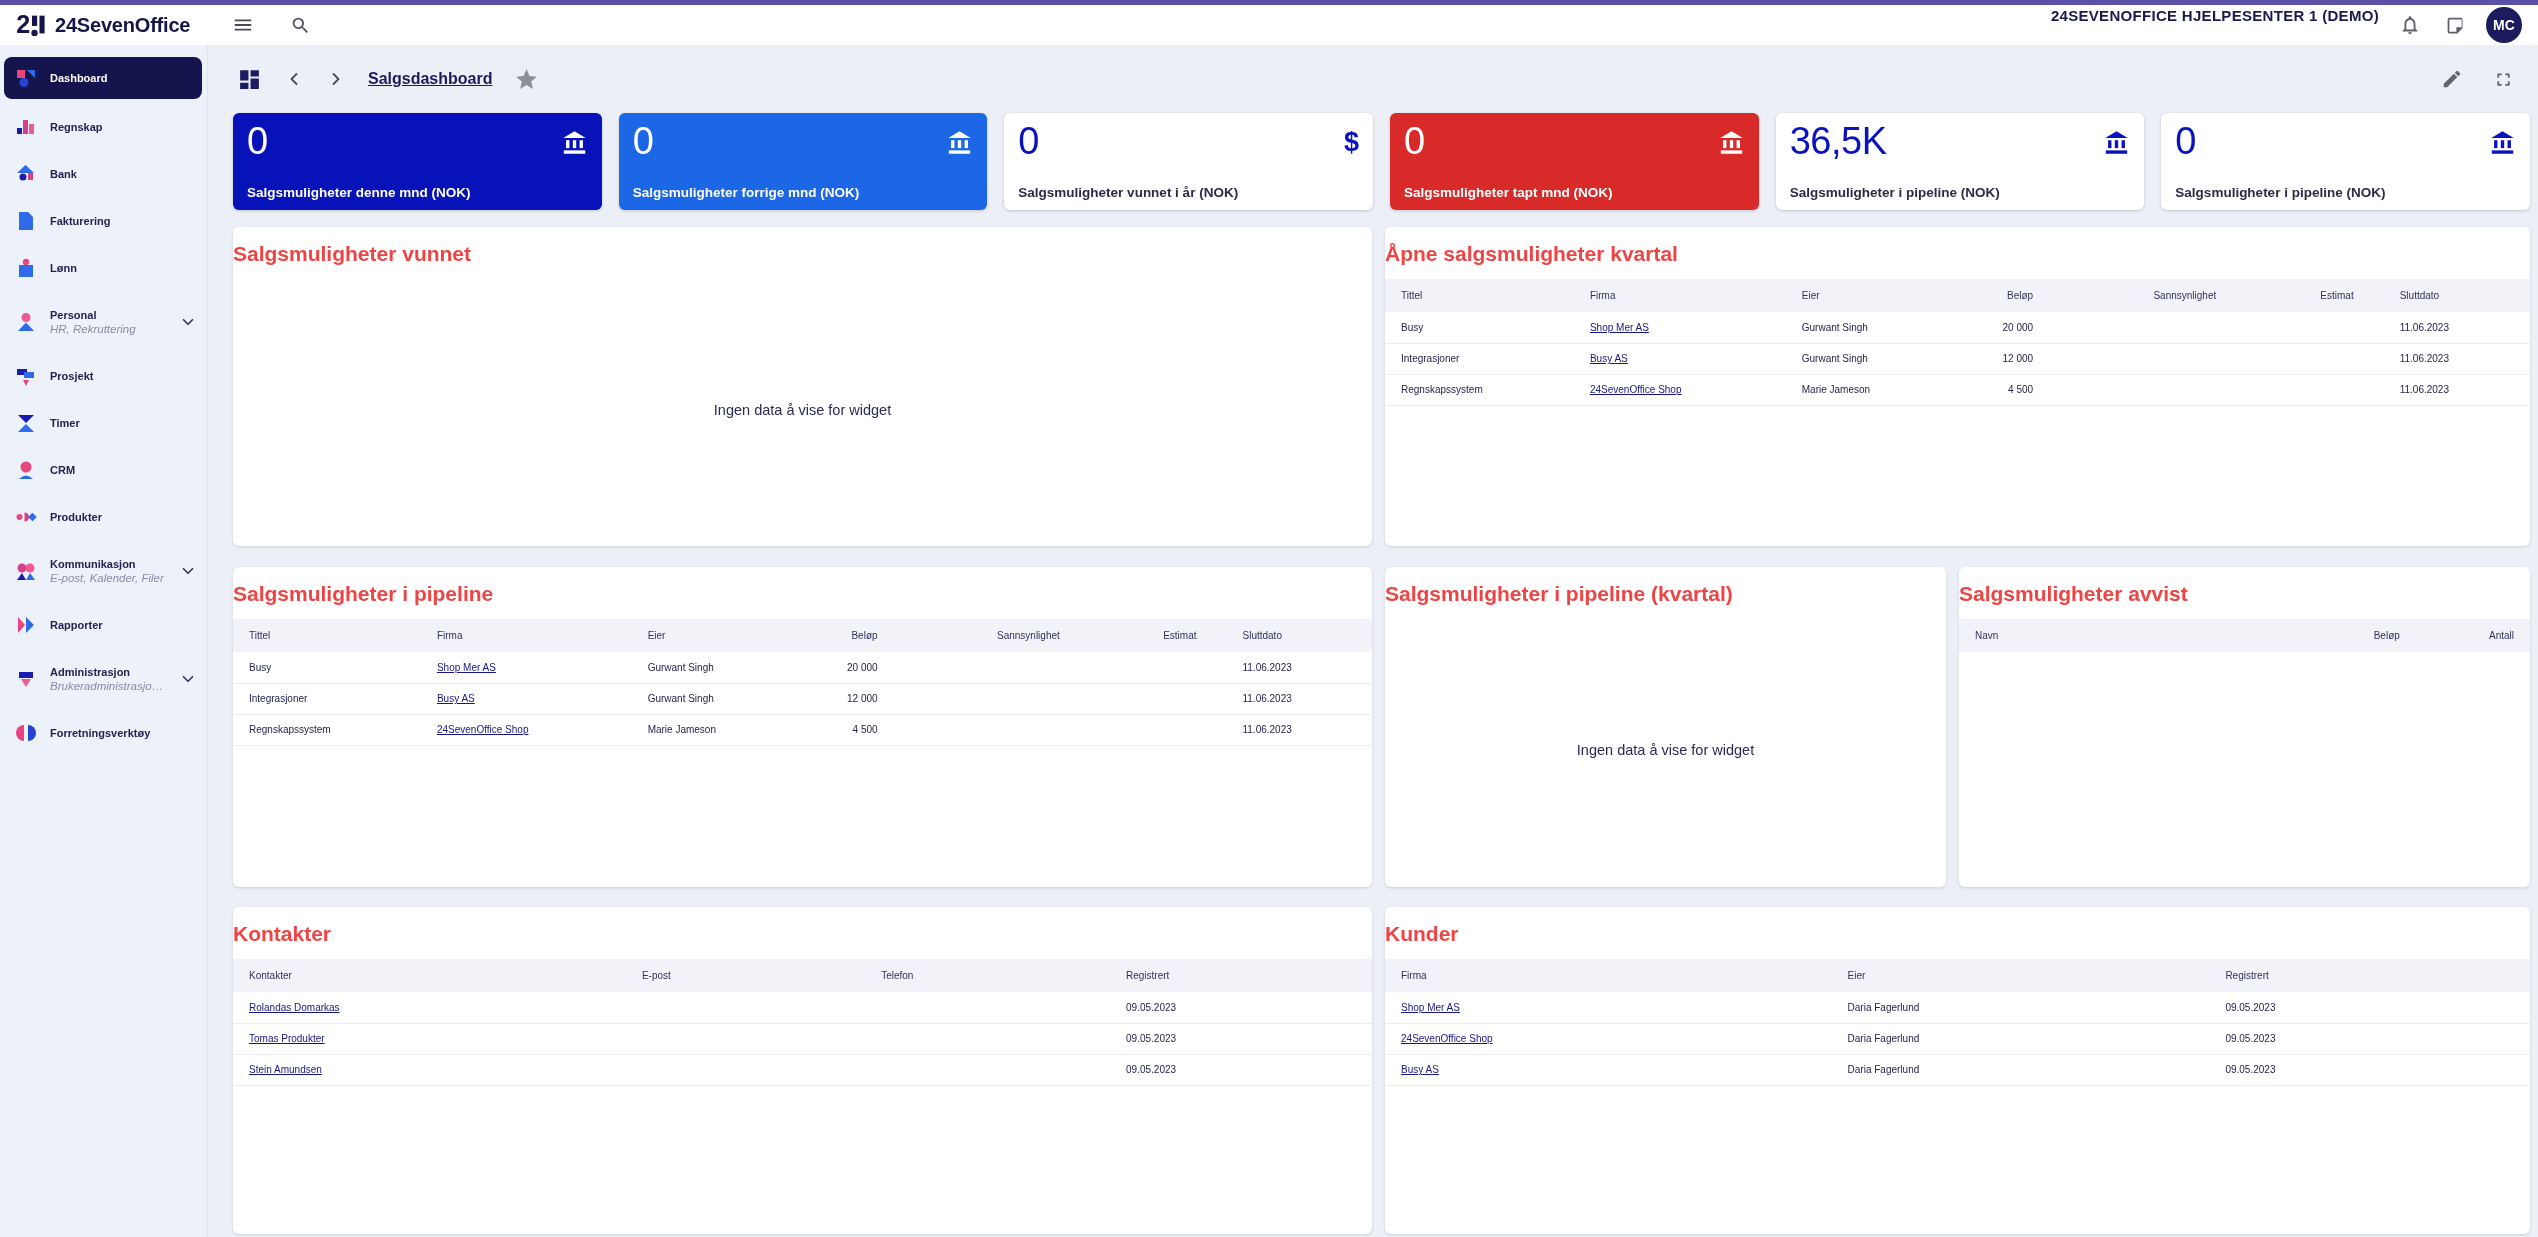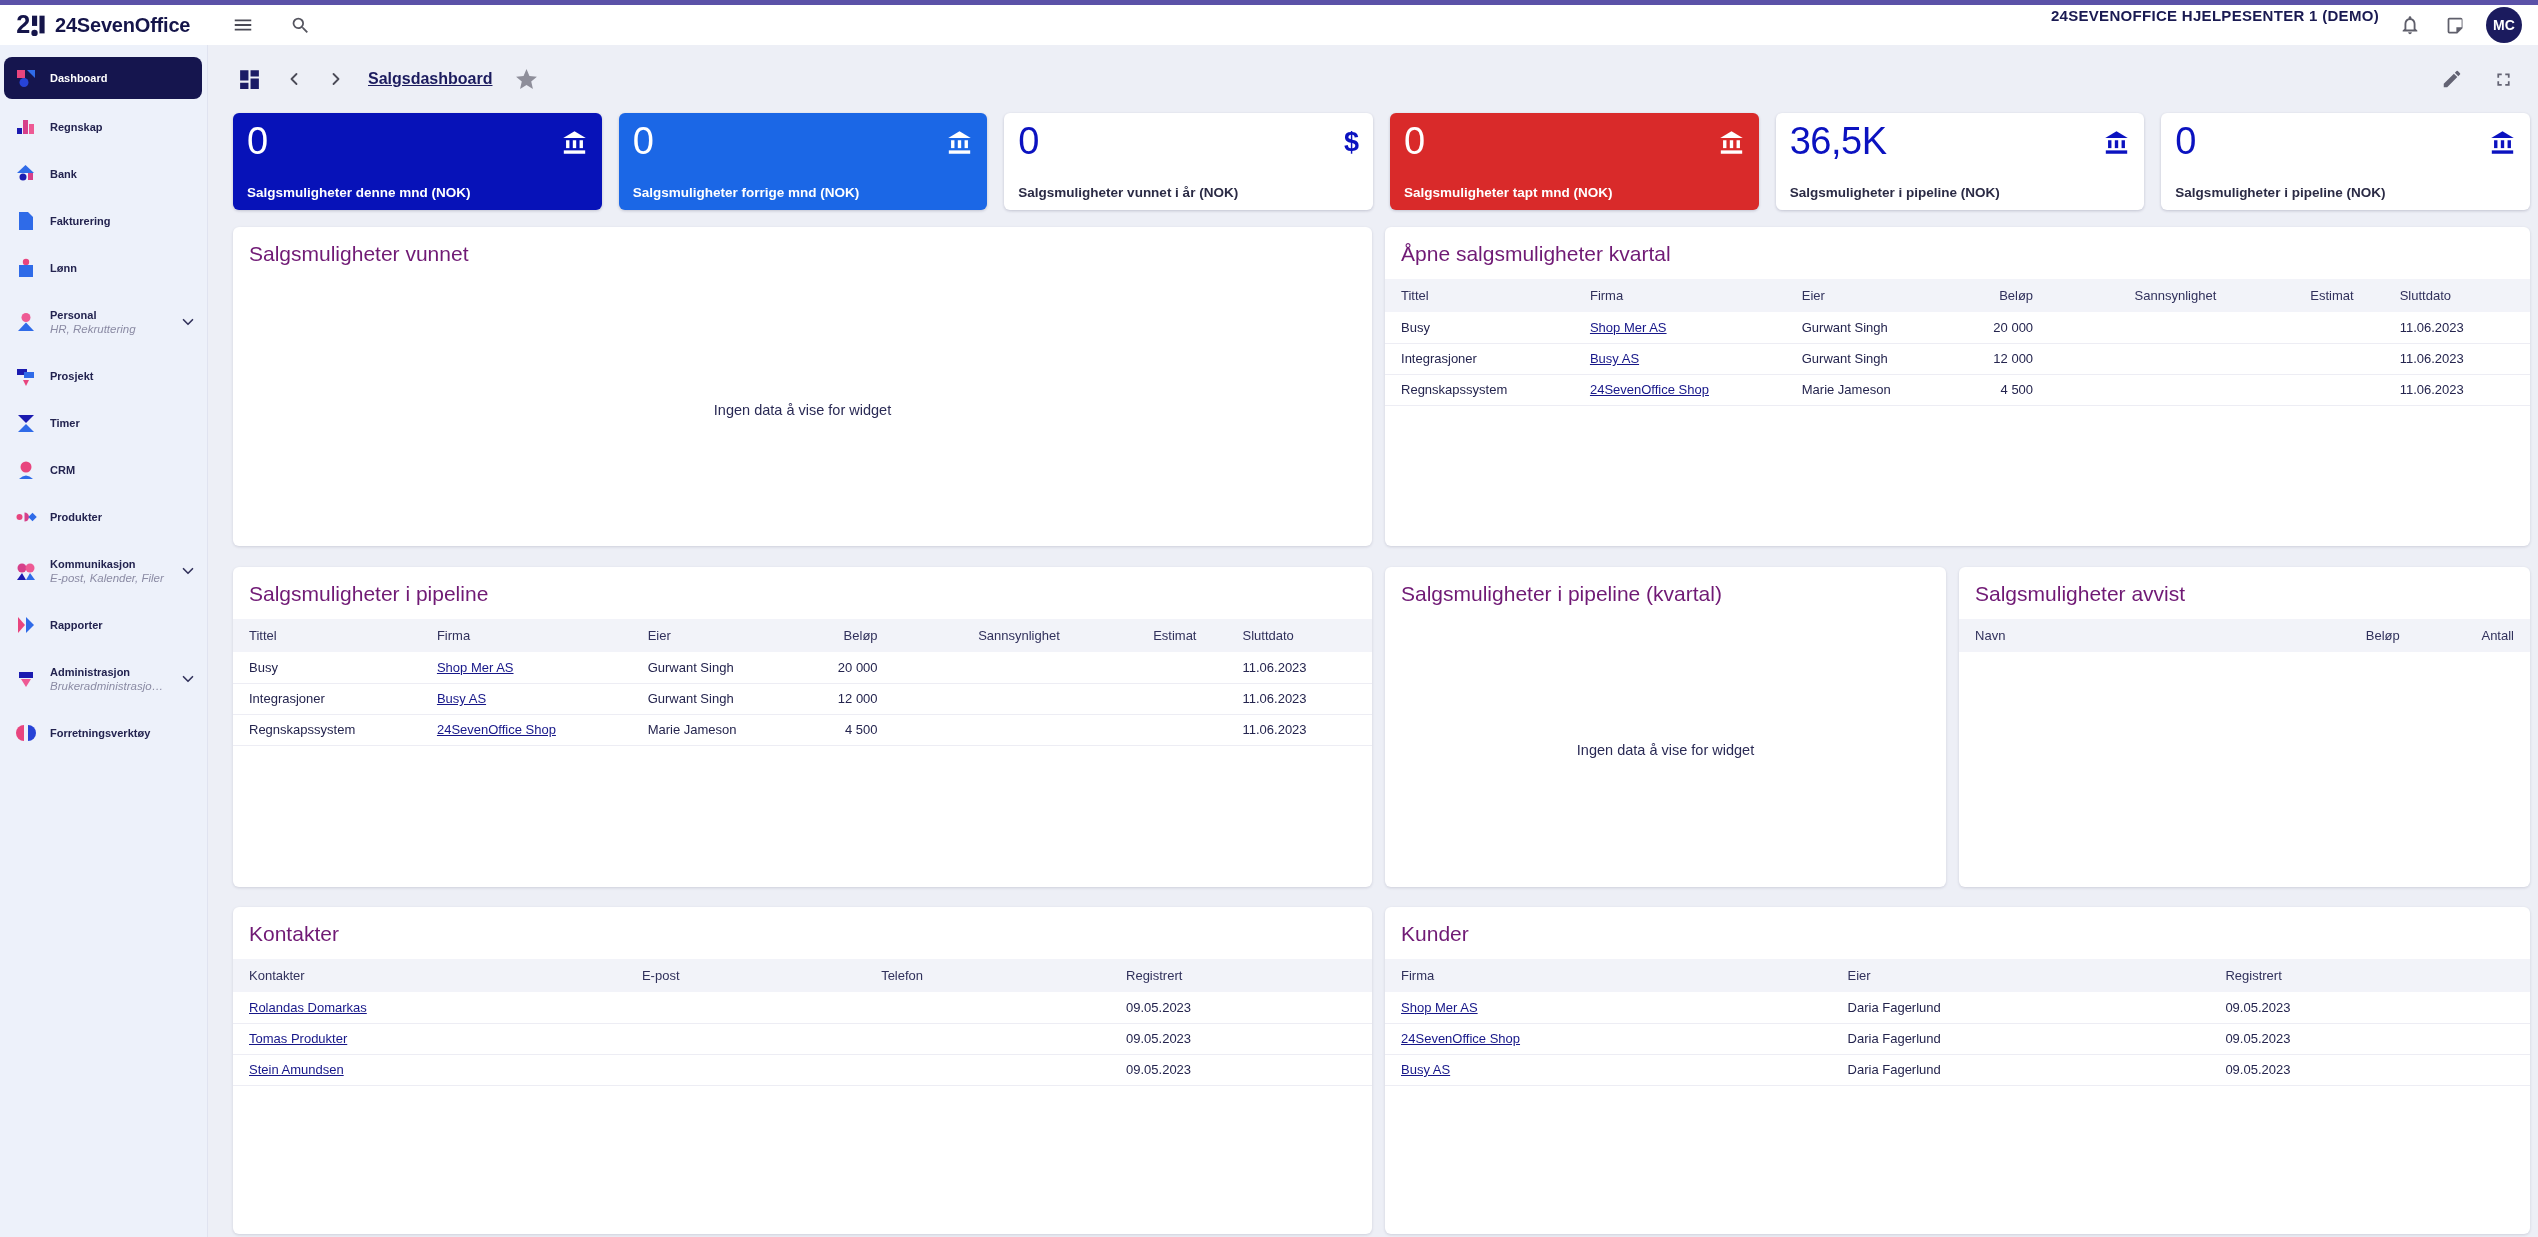--- a/index.html
+++ b/index.html
@@ -70,23 +70,23 @@
   
   .row { display:flex; gap:13px; }
   .row2 { height:319px; margin-top:17px; }
   .row3 { height:320px; margin-top:21px; }
   .row4 { height:327px; margin-top:20px; }
   .widget { background:#fff; border-radius:6px; box-shadow:0 1px 3px rgba(20,20,60,.14); overflow:hidden; display:flex; flex-direction:column; min-width:0; }
   .w-left  { flex:1143 1 0; }
   .w-right { flex:1149 1 0; }
   .w-mid   { flex:563 1 0; }
   .w-small { flex:573 1 0; }
-  .widget-title { font-size:21px; font-weight:400; color:#701a75; padding:15px 16px 13px; }
+  .widget-title { font-size:21px; font-weight:700; color:#ef4444; padding:15px 0 13px; }
   .widget-empty { flex:1; display:flex; align-items:center; justify-content:center; font-size:14.5px; color:#2a2a55; padding-bottom:6px; }
-  table { width:100%; border-collapse:collapse; table-layout:fixed; font-size:13px; color:#24244e; }
+  table { width:100%; border-collapse:collapse; table-layout:fixed; font-size:10px; color:#24244e; }
   thead th { background:#f2f3f9; font-weight:400; color:#31315c; height:33px; padding:0 16px; text-align:left; white-space:nowrap; }
   tbody td { height:31px; padding:0 16px; border-bottom:1px solid #ededf4; white-space:nowrap; overflow:hidden; text-overflow:ellipsis; }
   .num { text-align:right; }
   .col-slutt { padding-left:30px; }
   a.cell-link { color:#171789; font-weight:500; text-decoration:underline; cursor:pointer; }
 </style>
 </head>
 <body>
 
 <div class="top-stripe"></div>

